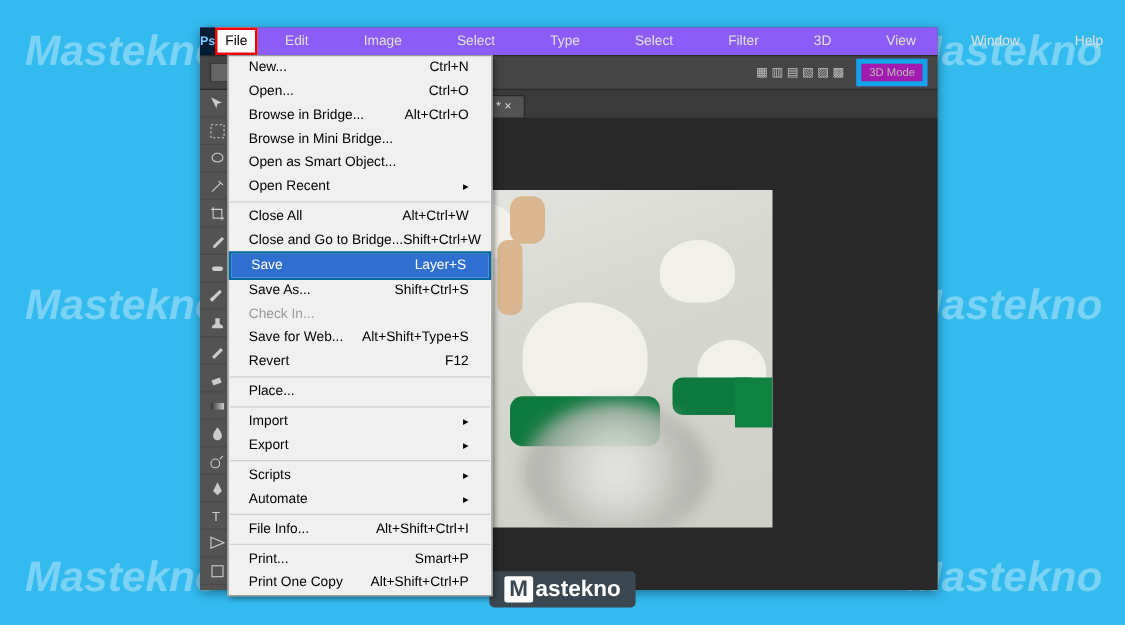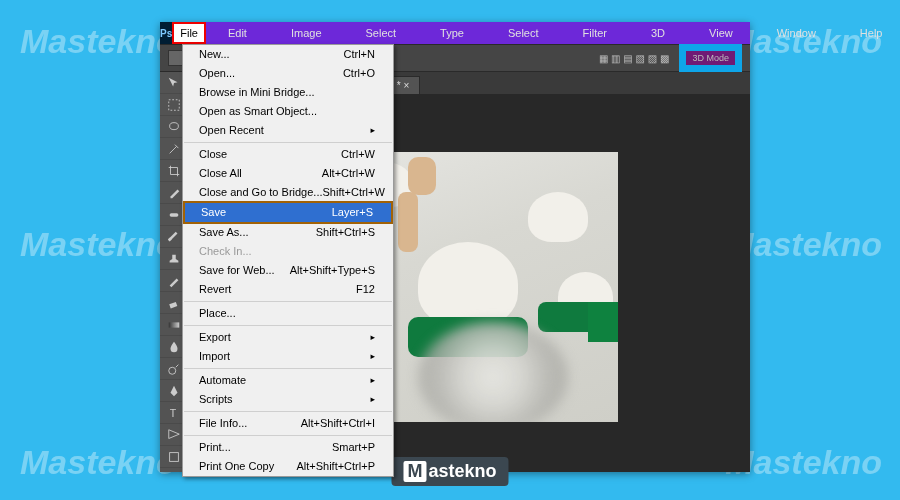--- a/index.html
+++ b/index.html
@@ -4,31 +4,31 @@
 <style>
 * { margin: 0; padding: 0; box-sizing: border-box; font-family: "Segoe UI", Tahoma, sans-serif; }
 body { width: 900px; height: 500px; background: #33baef; position: relative; overflow: hidden; }
 
 
 .wm { position: absolute; color: rgba(255,255,255,0.35); font-size: 34px; font-weight: 700; font-style: italic; pointer-events: none; }
 
 .app { position: absolute; left: 160px; top: 22px; width: 590px; height: 450px; background: #535353; box-shadow: 0 2px 8px rgba(0,0,0,0.4); }
 
 
-.menubar { height: 22px; background: #6d28d9; display: flex; align-items: flex-end; font-size: 11px; color: #e0e0e0; }
+.menubar { height: 22px; background: #8b5cf6; display: flex; align-items: flex-end; font-size: 11px; color: #e0e0e0; }
 .ps-logo { width: 22px; height: 22px; background: #001d33; color: #7ec9ff; display: flex; align-items: center; justify-content: center; font-weight: 700; font-size: 10px; }
 .menubar .mi { padding: 0 22px; line-height: 22px; cursor: default; }
 .menubar .mi.active { background: #fff; color: #000; border: 2px solid #e00; padding: 0 6px; line-height: 18px; }
 
 
 .optbar { height: 28px; background: #454545; border-top: 1px solid #2a2a2a; border-bottom: 1px solid #2a2a2a; display: flex; align-items: center; gap: 10px; padding: 0 8px; font-size: 10px; color: #bbb; }
 .optbar .ic { width: 16px; height: 16px; background: #666; border: 1px solid #333; }
 .optbar .lab { white-space: nowrap; }
 .optbar .sp { flex: 1; }
-.optbar .btn3d { padding: 2px 6px; background: #701a75; border: 7px solid #0ea5e9; font-size: 9px; }
+.optbar .btn3d { padding: 2px 6px; background: #a21caf; border: 4px solid #0ea5e9; font-size: 9px; }
 
 
 .tabs { height: 22px; background: #3a3a3a; display: flex; align-items: flex-end; font-size: 10px; color: #ddd; padding-left: 40px; }
 .tab { padding: 3px 10px; background: #535353; border: 1px solid #2a2a2a; border-bottom: none; margin-right: 1px; white-space: nowrap; }
 
 
 .toolbox { position: absolute; left: 0; top: 50px; width: 28px; background: #535353; display: flex; flex-direction: column; }
 .toolbox .tool { width: 28px; height: 22px; display: flex; align-items: center; justify-content: center; color: #ccc; font-size: 12px; border-bottom: 1px solid #4a4a4a; cursor: default; }
 .toolbox .tool svg { width: 14px; height: 14px; }
 
@@ -41,21 +41,21 @@
 .canvas .img .fist { position: absolute; background: #d9b68f; }
 .canvas .img .blur { position: absolute; border-radius: 50%; background: radial-gradient(circle, rgba(230,230,225,0.95) 0%, rgba(215,215,210,0.9) 30%, rgba(180,180,175,0.8) 60%, rgba(160,160,155,0.6) 80%, rgba(160,160,155,0) 100%); filter: blur(6px); }
 
 
 .dd { position: absolute; left: 22px; top: 22px; width: 212px; background: #f0f0f0; border: 1px solid #9a9a9a; box-shadow: 2px 2px 4px rgba(0,0,0,0.4); font-size: 11px; color: #000; z-index: 10; }
 .dd .row { display: flex; justify-content: space-between; padding: 2px 18px 2px 16px; line-height: 15px; cursor: default; white-space: nowrap; }
 .dd .row.dis { color: #9a9a9a; text-align: center; }
 .dd .row.sub::after { content: "▸"; font-size: 9px; }
 .dd .sep { height: 1px; background: #cfcfcf; margin: 2px 1px; }
 .dd .row.hl { background: #2f6fd0; color: #fff; }
-.dd .hlbox { border: 2px solid #a16207; margin: -1px 0; }
+.dd .hlbox { border: 2px solid #0369a1; margin: -1px 0; }
 
 
 .brand { position: absolute; left: 50%; bottom: 14px; transform: translateX(-50%); background: #3b4750; color: #fff; padding: 4px 12px; border-radius: 4px; font-size: 18px; font-weight: 700; display: flex; align-items: center; gap: 2px; }
 .brand .m { background: #fff; color: #3b4750; padding: 0 4px; border-radius: 2px; }
 </style>
 </head>
 <body>
 
 <div class="wm" style="left:20px;top:22px"><span>Mastekno</span></div>
 <div class="wm" style="right:18px;top:22px"><span>Mastekno</span></div>
@@ -216,33 +216,33 @@
   <div class="dd" id="file-menu">
       <div class="row">
         <span>New...</span>
         <span>Ctrl+N</span>
       </div>
       <div class="row">
         <span>Open...</span>
         <span>Ctrl+O</span>
       </div>
       <div class="row">
+        <span>Browse in Bridge...</span>
+        <span>Alt+Ctrl+O</span>
+      </div>
+      <div class="row">
         <span>Browse in Mini Bridge...</span>
       </div>
       <div class="row">
         <span>Open as Smart Object...</span>
       </div>
       <div class="row sub">
         <span>Open Recent</span>
       </div>
       <div class="sep"></div>
-      <div class="row">
-        <span>Close</span>
-        <span>Ctrl+W</span>
-      </div>
       <div class="row">
         <span>Close All</span>
         <span>Alt+Ctrl+W</span>
       </div>
       <div class="row">
         <span>Close and Go to Bridge...</span>
         <span>Shift+Ctrl+W</span>
       </div>
       <div class="hlbox">
         <div class="row hl">
@@ -264,31 +264,31 @@
       <div class="row">
         <span>Revert</span>
         <span>F12</span>
       </div>
       <div class="sep"></div>
       <div class="row">
         <span>Place...</span>
       </div>
       <div class="sep"></div>
       <div class="row sub">
+        <span>Import</span>
+      </div>
+      <div class="row sub">
         <span>Export</span>
       </div>
-      <div class="row sub">
-        <span>Import</span>
-      </div>
-      <div class="sep"></div>
+      <div class="sep"></div>
+      <div class="row sub">
+        <span>Scripts</span>
+      </div>
       <div class="row sub">
         <span>Automate</span>
-      </div>
-      <div class="row sub">
-        <span>Scripts</span>
       </div>
       <div class="sep"></div>
       <div class="row">
         <span>File Info...</span>
         <span>Alt+Shift+Ctrl+I</span>
       </div>
       <div class="sep"></div>
       <div class="row">
         <span>Print...</span>
         <span>Smart+P</span>

